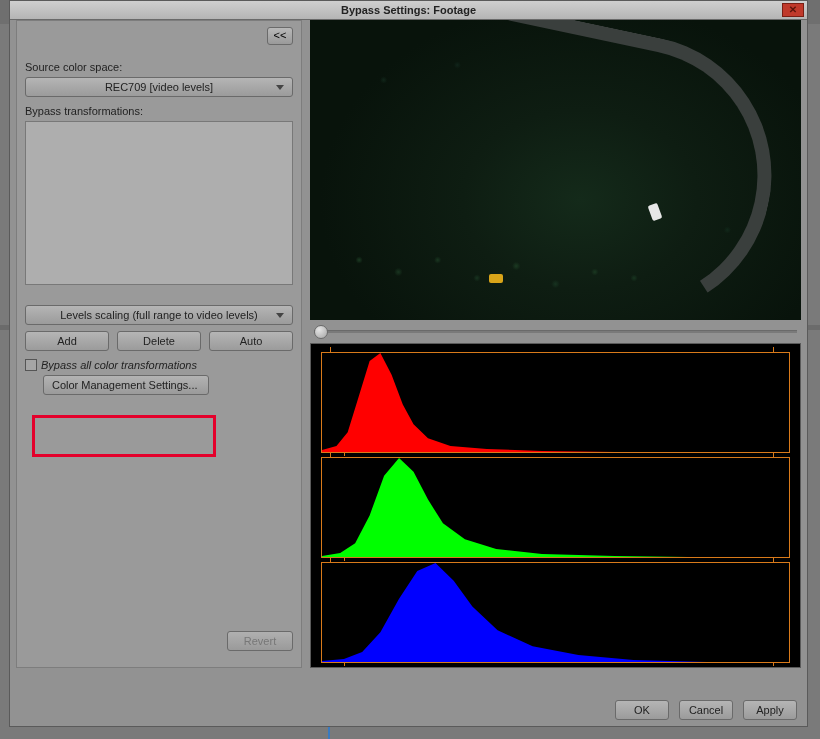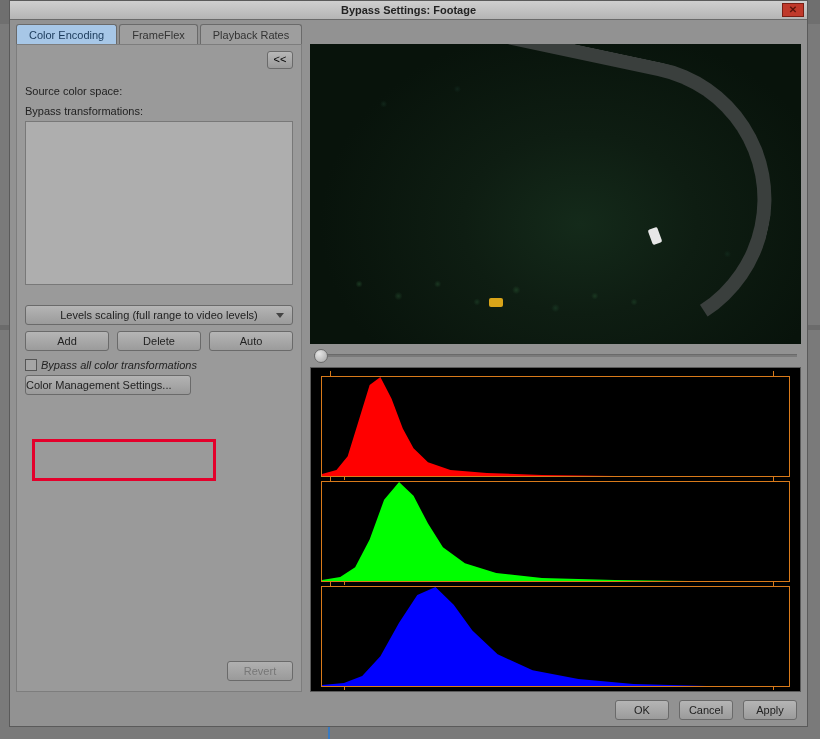--- a/index.html
+++ b/index.html
@@ -28,23 +28,23 @@
   .dropdown::after { content:""; position:absolute; right:8px; top:7px; border-left:4px solid transparent; border-right:4px solid transparent; border-top:5px solid #444;}
   .lbl2 { color:#222; margin-top:8px;}
   .listbox { width:100%; height:164px; margin-top:4px; background:#aeaeae; border:1px solid #787878; }
   .dropdown2 { margin-top:20px; }
   .btn-row { display:flex; gap:8px; margin-top:6px;}
   .btn { flex:1; height:20px; border:1px solid #6a6a6a; border-radius:3px; background:linear-gradient(#b5b5b5,#9b9b9b); display:flex; align-items:center; justify-content:center; cursor:pointer; color:#222;}
   .btn.disabled { color:#777; cursor:default;}
   .chk-row { display:flex; align-items:center; margin-top:8px; gap:4px;font-style:italic;}
   .chk { width:12px; height:12px; border:1px solid #555; background:#a5a5a5; cursor:pointer;}
   .chk-label { color:#222; }
-  .cms-btn { width:166px; height:20px; margin-top:4px; border:1px solid #6a6a6a; border-radius:3px; background:linear-gradient(#b3b3b3,#9a9a9a); display:flex; align-items:center; padding-left:0; cursor:pointer; color:#222;}
+  .cms-btn { width:166px; height:20px; margin-top:4px; border:1px solid #6a6a6a; border-radius:3px; background:linear-gradient(#b3b3b3,#9a9a9a); display:flex; align-items:center; padding-left:8px; cursor:pointer; color:#222;margin-left:18px;}
   .highlight-box { position:absolute; left:15px; top:394px; width:184px; height:42px; border:3px solid #e4002b; pointer-events:none;}
-  .revert-area { position:absolute; bottom:10px; right:8px;margin-left:37px; }
+  .revert-area { position:absolute; bottom:16px; right:8px;margin-left:37px; }
   .revert-btn { width:66px; height:20px; border:1px solid #6a6a6a; border-radius:3px; background:linear-gradient(#b0b0b0,#9a9a9a); display:flex; align-items:center; justify-content:center; color:#777; cursor:default;}
 
   
   .right-panel { flex:1; display:flex; flex-direction:column; }
   .preview { width:100%; height:300px; background:#0a1810; margin-top:0; position:relative; overflow:hidden;}
   .forest-grad { position:absolute; inset:0; background: radial-gradient(ellipse 260px 200px at 55% 60%, #142a1a 0%, #0e1d12 45%, #08130b 100%);}
   .road { position:absolute; left:132px; top:10px; width:330px; height:280px; border:14px solid #3a3f3d; border-left-color:transparent; border-bottom-color:transparent; border-radius:0 260px 260px 0; transform:rotate(12deg);}
   .car1{ position:absolute; left:340px; top:184px; width:10px; height:16px; background:#e7e7e7; border-radius:2px; transform:rotate(-20deg);}
   .car2{ position:absolute; left:179px; top:254px; width:14px; height:9px; background:#d9a419; border-radius:2px;}
   .trees { position:absolute; inset:0; background:
@@ -83,32 +83,30 @@
 <div class="bg-strip"></div>
 <div class="bg-strip2"></div>
 
 <div class="dialog">
 
   <div class="titlebar">
     <span class="titlebar-text">Bypass Settings: Footage</span>
     <div class="close-btn"></div>
   </div>
 
-  <div class="tabbar">
-    <div class="tab active">Color Encoding</div>
-    <div class="tab">FrameFlex</div>
-    <div class="tab">Playback Rates</div>
-  </div>
 
   <div class="content">
 
     <div class="left-panel">
       <div class="collapse-btn">&lt;&lt;</div>
 
       <div class="lbl">Source color space:</div>
+      <div class="dropdown">
+        <span>REC709 [video levels]</span>
+      </div>
 
       <div class="lbl2">Bypass transformations:</div>
       <div class="listbox"></div>
 
       <div class="dropdown dropdown2">
         <span>Levels scaling (full range to video levels)</span>
       </div>
 
       <div class="btn-row">
         <div class="btn">Add</div>

